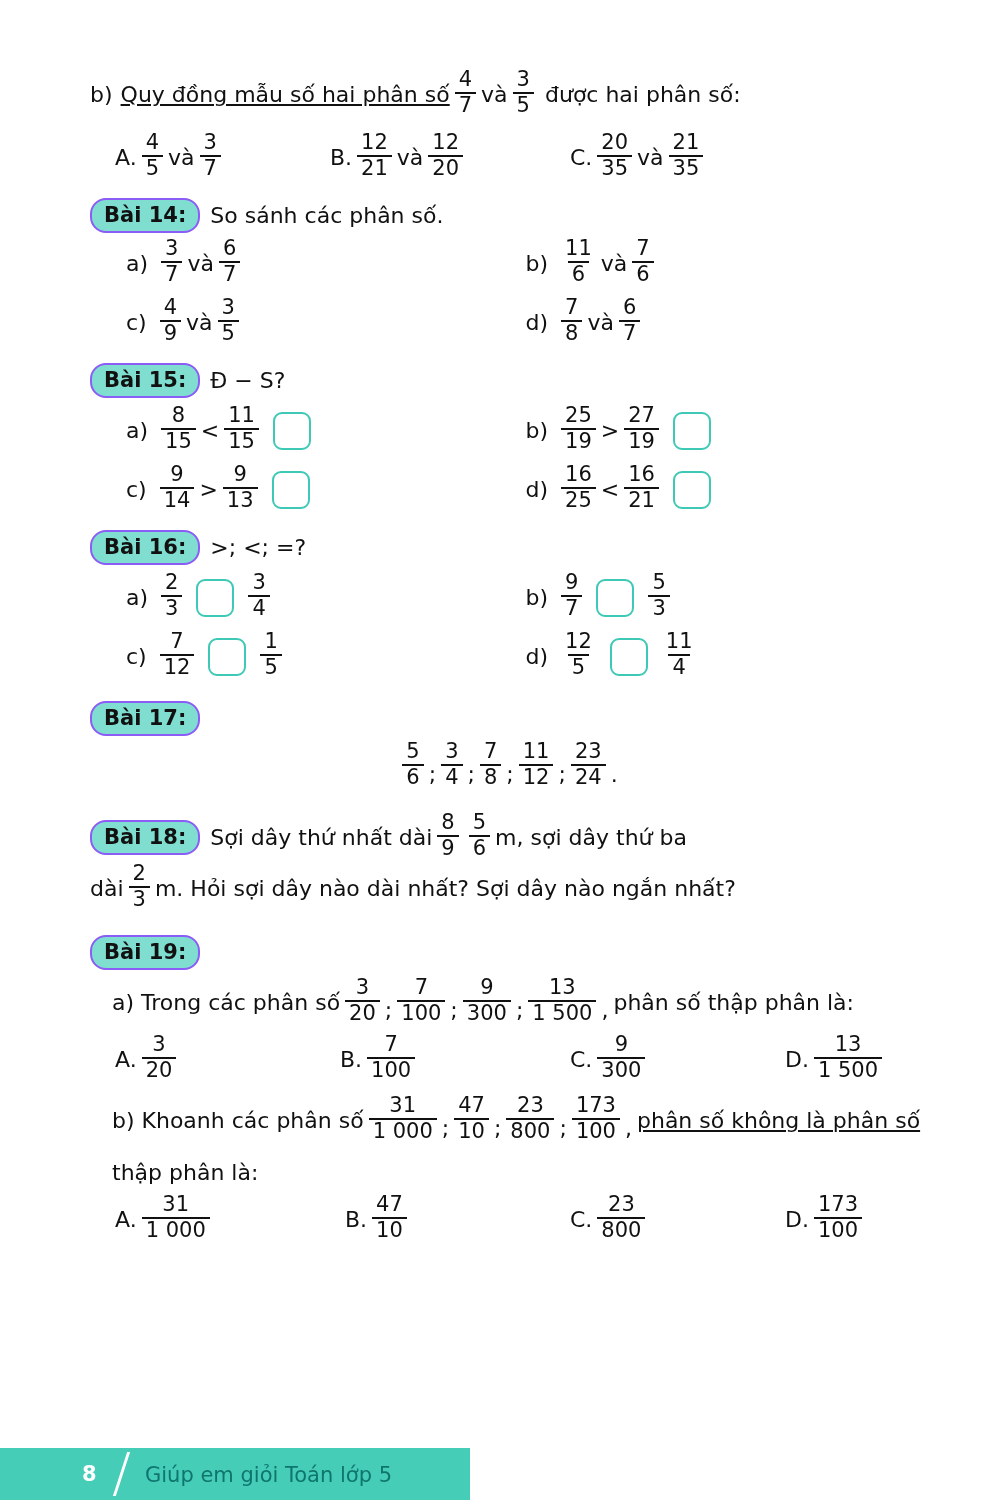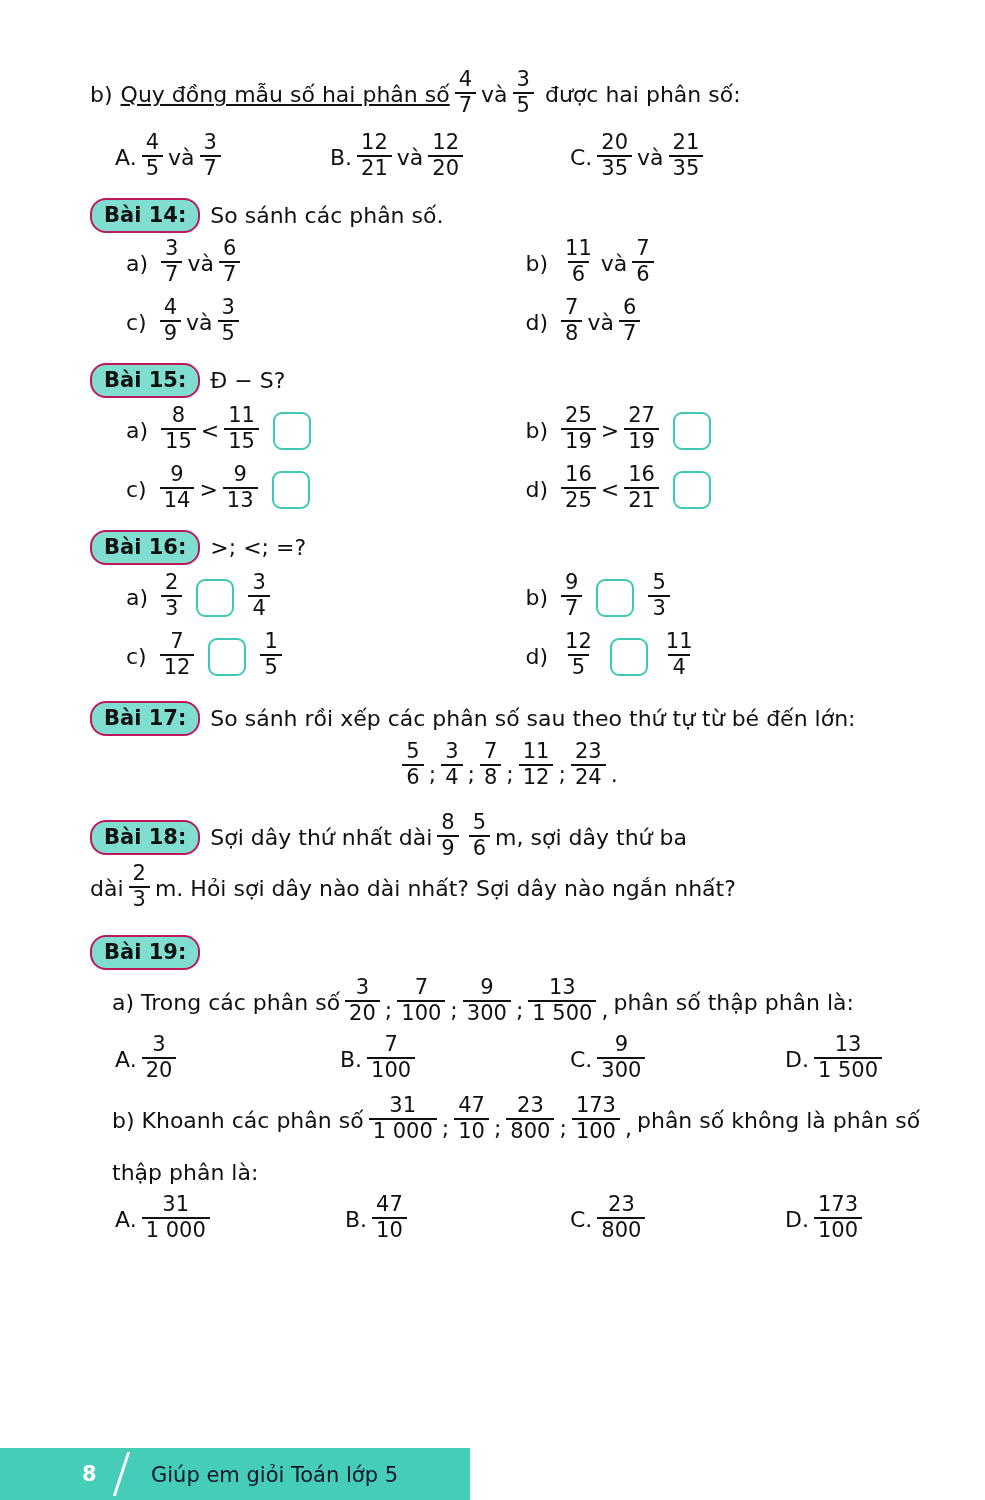--- a/index.html
+++ b/index.html
@@ -34,21 +34,21 @@
   
   .line{font-size:22px;line-height:1.5;display:flex;align-items:center;flex-wrap:wrap;}
   .txt{font-size:22px;}
   .row{display:flex;align-items:center;}
   
   .tag{
     display:inline-flex;
     align-items:center;
     justify-content:center;
     background:#7fded0;
-    border:2px solid #be185d;
+    border:2px solid #8b5cf6;
     border-radius:16px;
     padding:3px 12px 4px 12px;
     font-weight:bold;
     font-size:21px;
     color:#111;
     white-space:nowrap;
     margin-right:10px;
   }
   .ex-head{display:flex;align-items:center;margin-top:16px;}
   
@@ -89,22 +89,22 @@
   .footer-pageno{
     position:absolute;left:82px;bottom:14px;
     font-size:21px;color:#fff;font-weight:bold;
   }
   .footer-sep{
     position:absolute;left:120px;bottom:4px;
     width:3px;height:44px;background:#fff;
     transform:skewX(-18deg);
   }
   .footer-title{
-    position:absolute;left:151px;bottom:13px;
-    font-size:21px;color:#0f172a;
+    position:absolute;left:145px;bottom:13px;
+    font-size:21px;color:#0f766e;
   }
 </style>
 </head>
 <body>
 
 <div class="page">
 
   <div class="line">
     <span class="txt">b)</span>
     <span class="txt" style="margin-left:8px;text-decoration:underline;">Quy đồng mẫu số hai phân số</span>
@@ -335,21 +335,20 @@
       <span class="ansbox"></span>
       <span class="frac">
         <span class="num">11</span>
         <span class="den">4</span>
       </span>
     </div>
   </div>
 
   <div class="ex-head" style="margin-top:20px;">
     <span class="tag">Bài 17:</span>
-    <span class="txt">So sánh rồi xếp các phân số sau theo thứ tự từ bé đến lớn:</span>
   </div>
 
   <div class="row" style="justify-content:center;margin-top:6px;">
     <span class="frac">
       <span class="num">5</span>
       <span class="den">6</span>
     </span>
     <span class="txt" style="align-self:flex-end;position:relative;top:-4px;">;</span>
     <span class="frac">
       <span class="num">3</span>
@@ -470,21 +469,21 @@
     <span class="frac">
       <span class="num">23</span>
       <span class="den">800</span>
     </span>
     <span class="txt" style="align-self:flex-end;position:relative;top:-4px;">;</span>
     <span class="frac">
       <span class="num">173</span>
       <span class="den">100</span>
     </span>
     <span class="txt" style="align-self:flex-end;position:relative;top:-4px;">,</span>
-    <span class="txt" style="margin-left:5px;">phân số không là phân số</span>
+    <span class="txt" style="margin-left:5px;text-decoration:underline;">phân số không là phân số</span>
   </div>
   <div class="row" style="margin-top:15px;padding-left:22px;">
     <span class="txt">thập phân là:</span>
   </div>
 
   <div class="mcq" style="margin-top:10px;">
     <div class="opt" style="width:230px;padding-left:25px;">
       <span class="txt">A.</span>
       <span class="frac">
         <span class="num">31</span>

